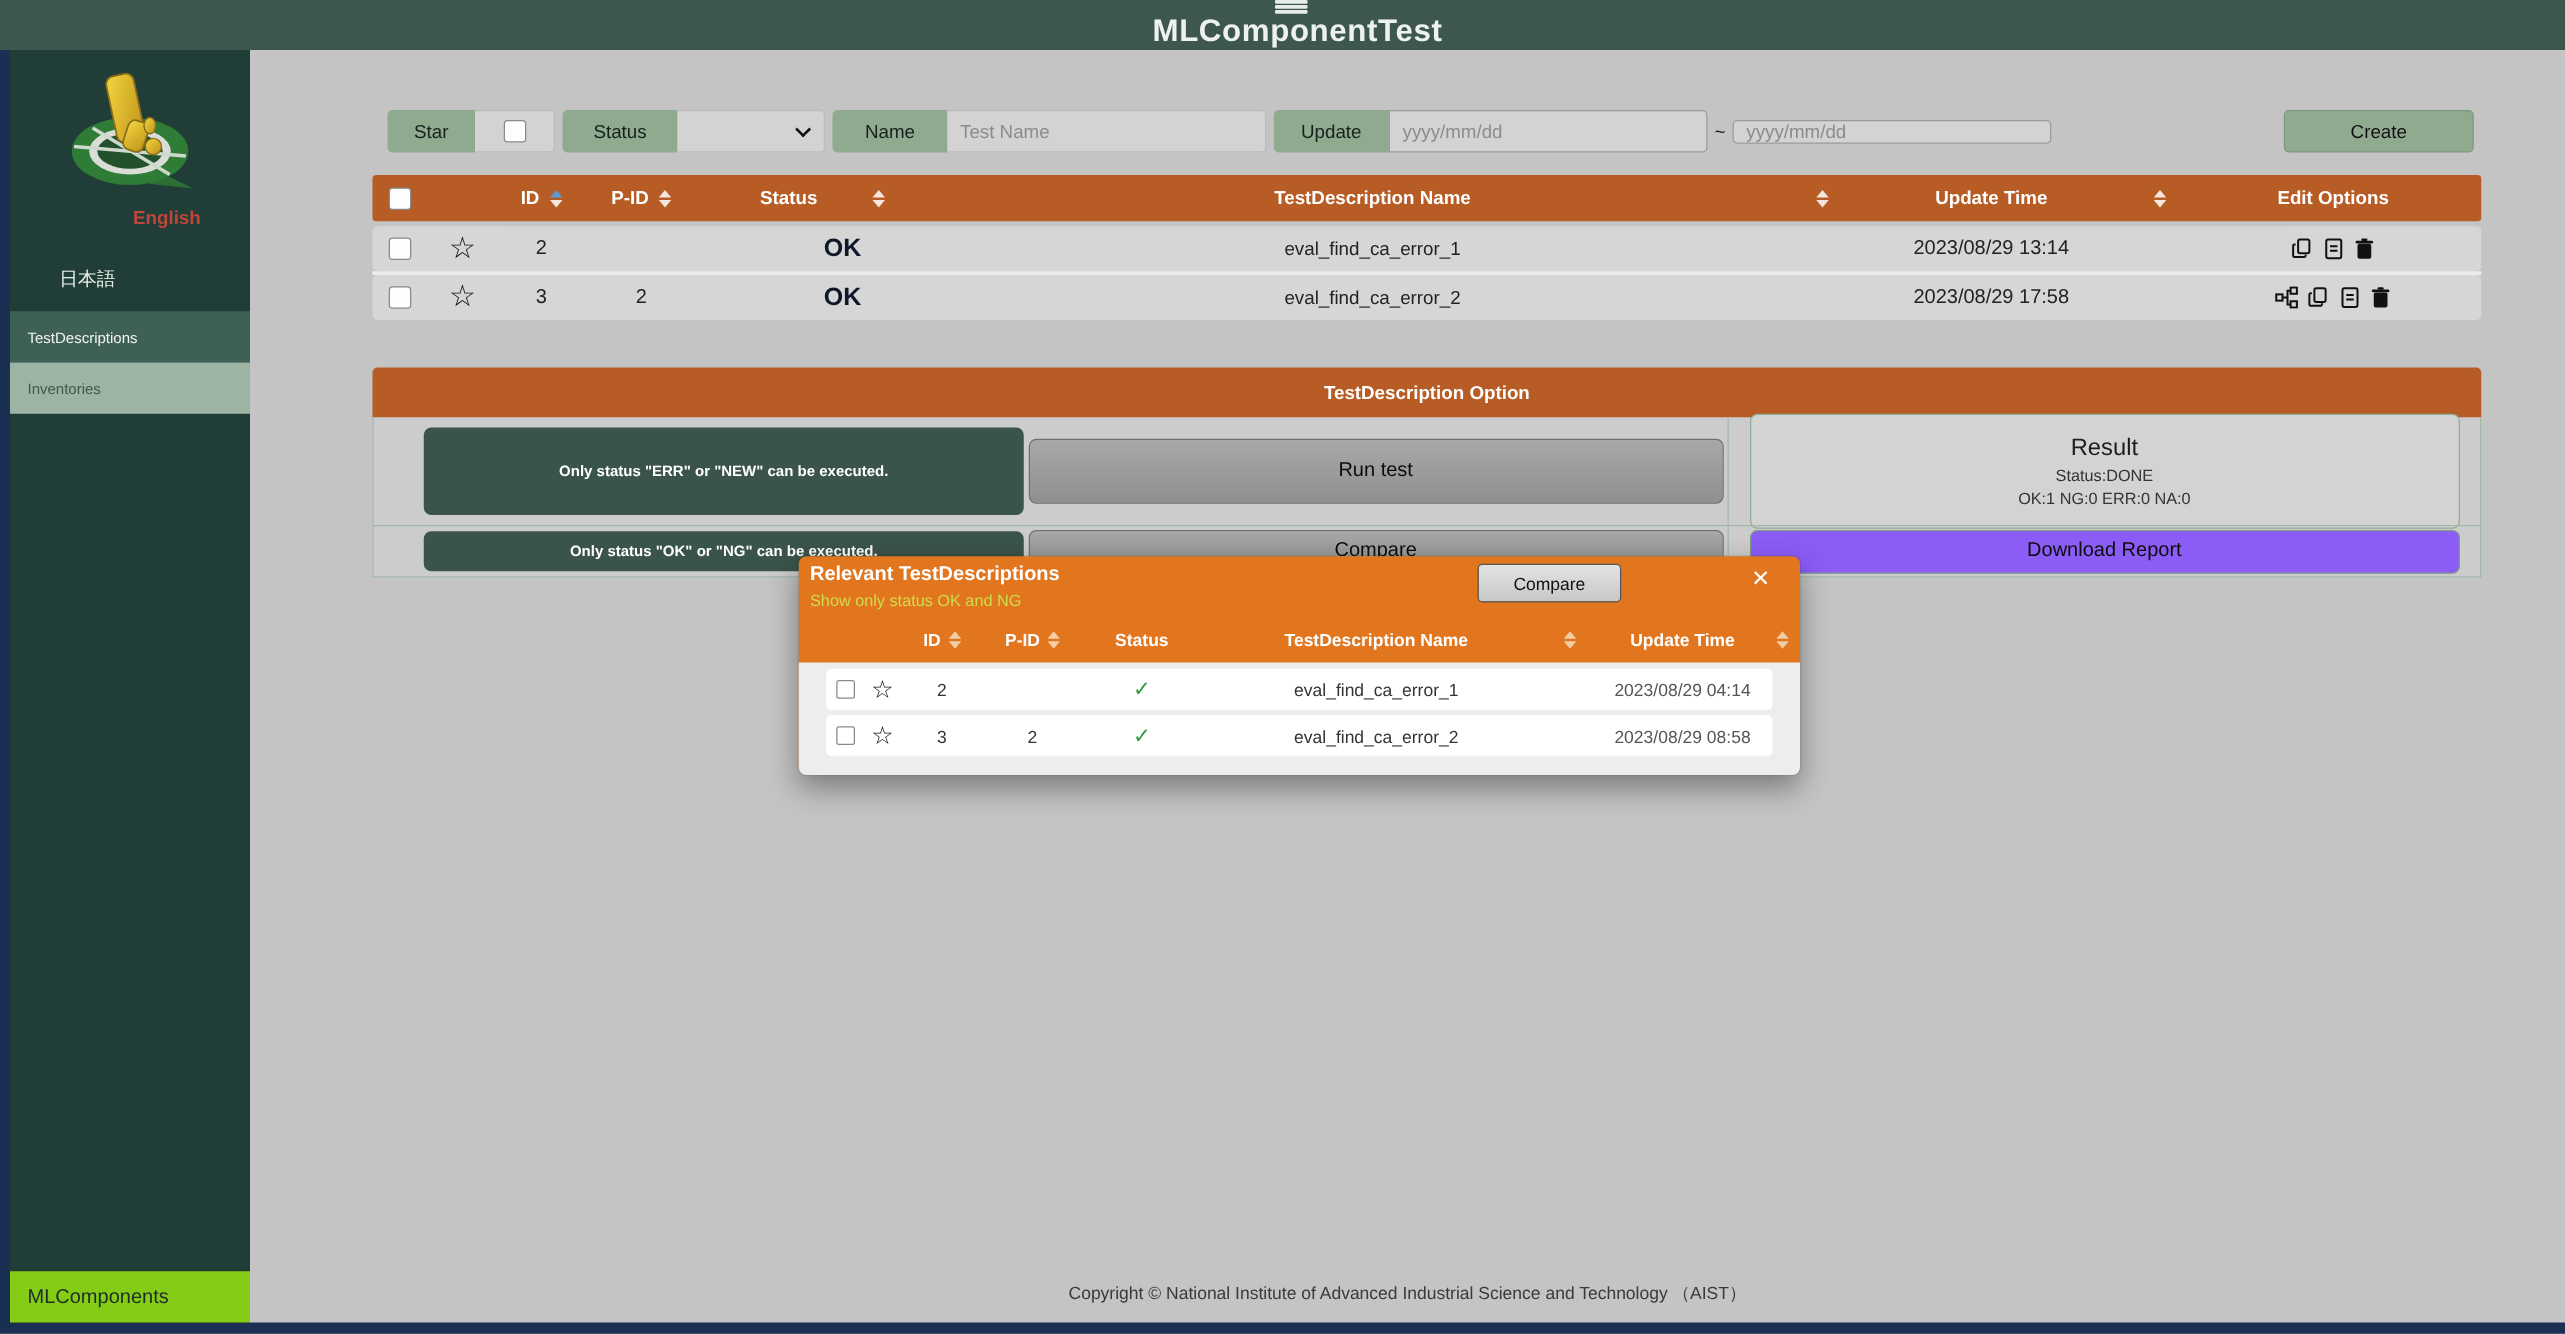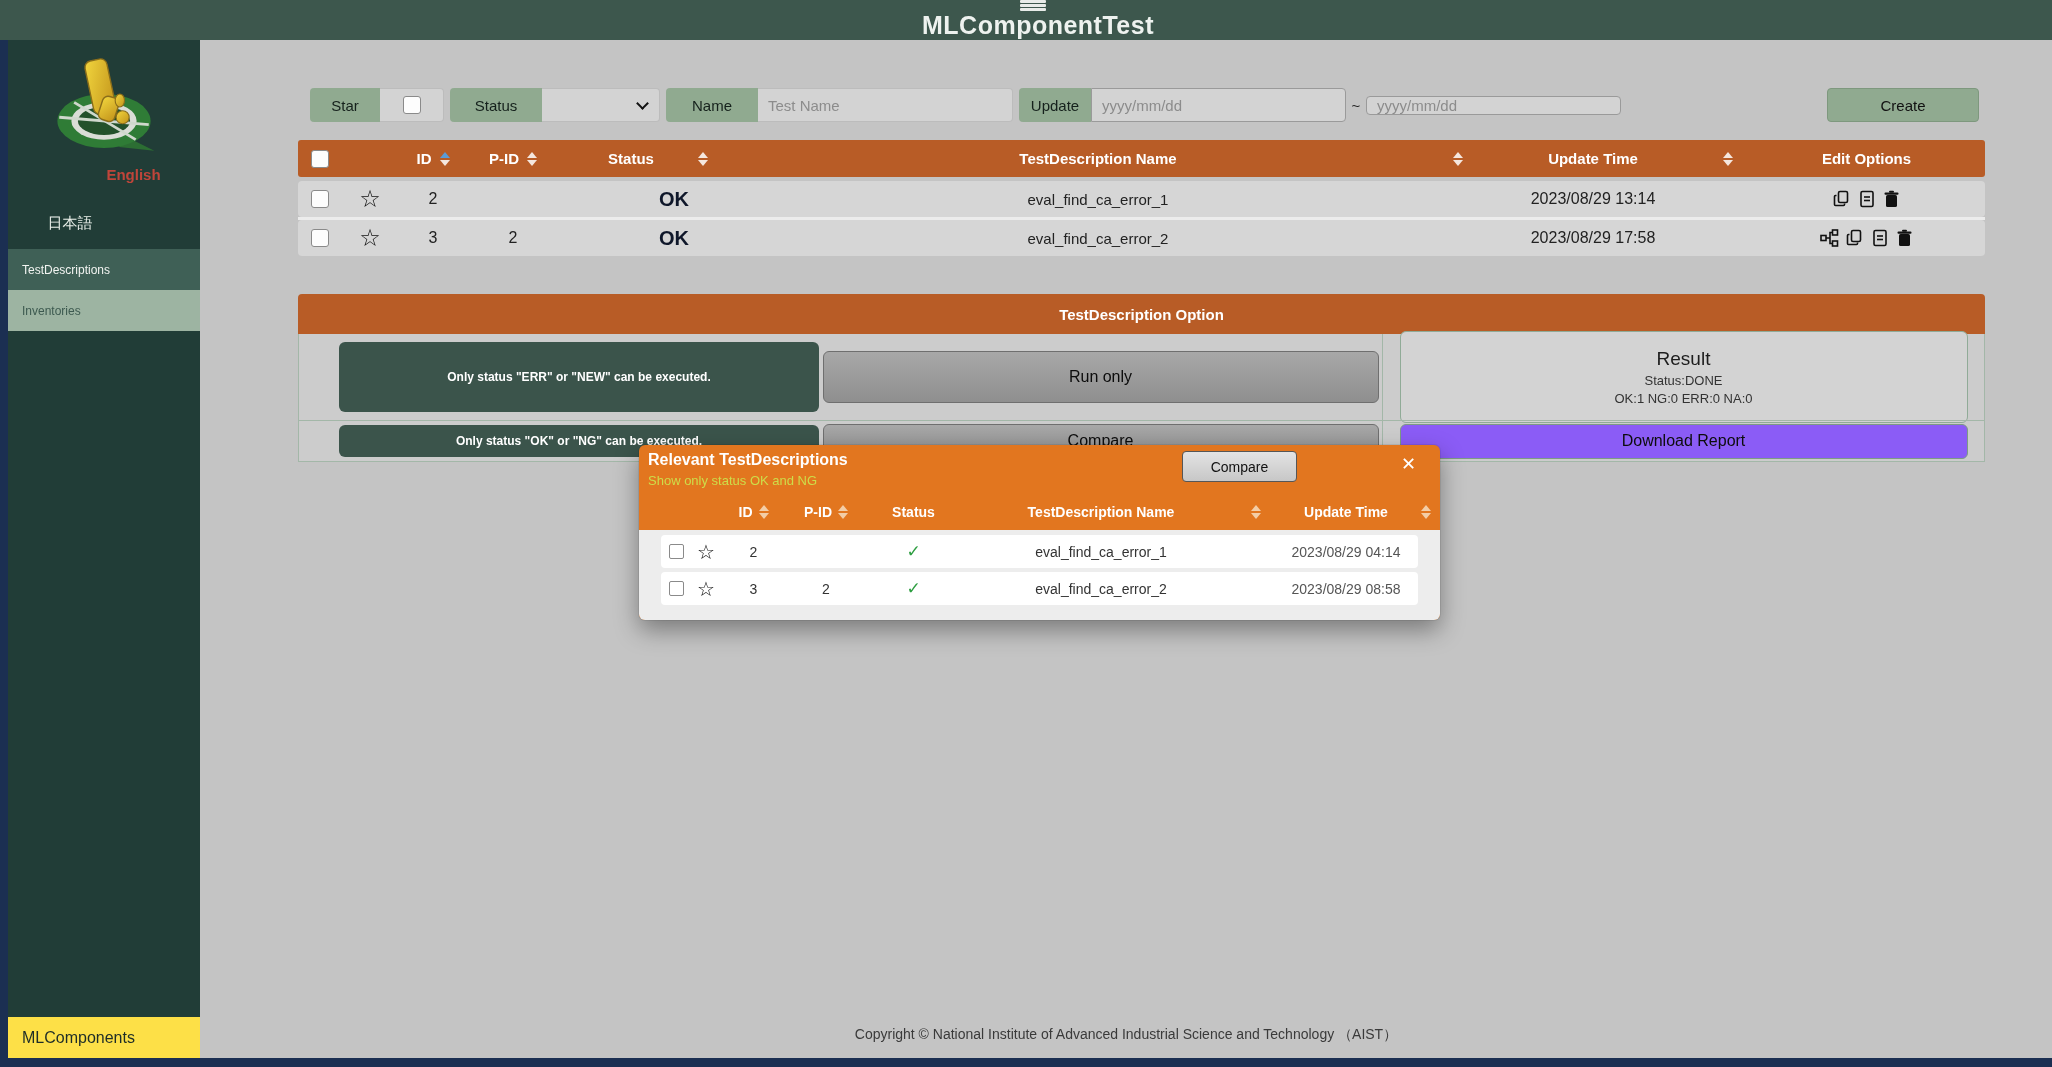--- a/index.html
+++ b/index.html
@@ -20,21 +20,21 @@
 
   
   .sidebar { position:absolute; left:8px; top:40px; width:192px; bottom:9px; background:#213d37; z-index:4; }
   .logo-wrap { display:flex; justify-content:center; padding-top:12px; }
   .lang-row { display:flex; justify-content:center; gap:14px; margin-top:4px; font-size:15px; }
   .lang-ja { color:#e9efe9; cursor:pointer;margin-top:48px; }
   .lang-en { color:#c0453a; font-weight:bold; cursor:pointer; }
   .side-item { height:41px; display:flex; align-items:center; padding-left:14px; font-size:12px; cursor:pointer; }
   .side-item.active-dark { background:#3f6056; color:#f2f4f1; margin-top:16px; }
   .side-item.sage { background:#9db4a2; color:#3d5a50; }
-  .side-bottom { position:absolute; bottom:0; left:0; right:0; height:41px; background:#fde047;
+  .side-bottom { position:absolute; bottom:0; left:0; right:0; height:41px; background:#84cc16;
                  color:#1e2d28; display:flex; align-items:center; padding-left:14px; font-size:16px; cursor:pointer; }
 
   
   .main { position:absolute; left:200px; top:40px; right:0; bottom:9px; background:#c4c4c4; overflow:hidden; }
   .content { position:absolute; left:98px; top:0; width:1687px; bottom:0; }
 
   
   .filterbar { position:absolute; left:12px; right:0; top:48px; height:34px; display:flex; align-items:center; }
   .fgroup { display:flex; height:34px; }
   .flabel { background:#90aa90; color:#15211c; font-size:15px; display:flex; align-items:center;
@@ -196,21 +196,21 @@
       </div>
       <div class="gap6"></div>
       <div class="fgroup">
         <div class="flabel" style="width:92px">Name</div>
         <div class="ffield" style="width:255px">
           <input class="txt" placeholder="Test Name" style="">
         </div>
       </div>
       <div class="gap6"></div>
       <div class="fgroup">
-        <div class="flabel" style="width:72px">Update</div>
+        <div class="flabel" style="width:92px">Update</div>
         <div class="ffield datefield">
           <input class="txt" placeholder="yyyy/mm/dd" style="">
         </div>
       </div>
       <div class="tilde">~</div>
       <div class="ffield datefield second">
         <input class="txt" placeholder="yyyy/mm/dd" style="">
       </div>
       <div class="create-btn">Create</div>
     </div>
@@ -360,21 +360,21 @@
     </div>
 
     <div class="opanel-head">
       <span>TestDescription Option</span>
     </div>
     <div class="opanel-body">
       <div class="ocell" style="justify-content:flex-start">
         <div class="note-box n1">Only status "ERR" or "NEW" can be executed.</div>
       </div>
       <div class="ocell">
-          <div class="gray-btn run-btn">Run only</div>
+          <div class="gray-btn run-btn">Run test</div>
         </div>
       <div class="ocell rcol">
         <div class="result-box">
           <div class="result-title">Result</div>
           <div class="result-line">Status:DONE</div>
           <div class="result-line">OK:1 NG:0 ERR:0 NA:0</div>
         </div>
       </div>
       <div class="ocell r2" style="justify-content:flex-start">
         <div class="note-box n2">Only status "OK" or "NG" can be executed.</div>

